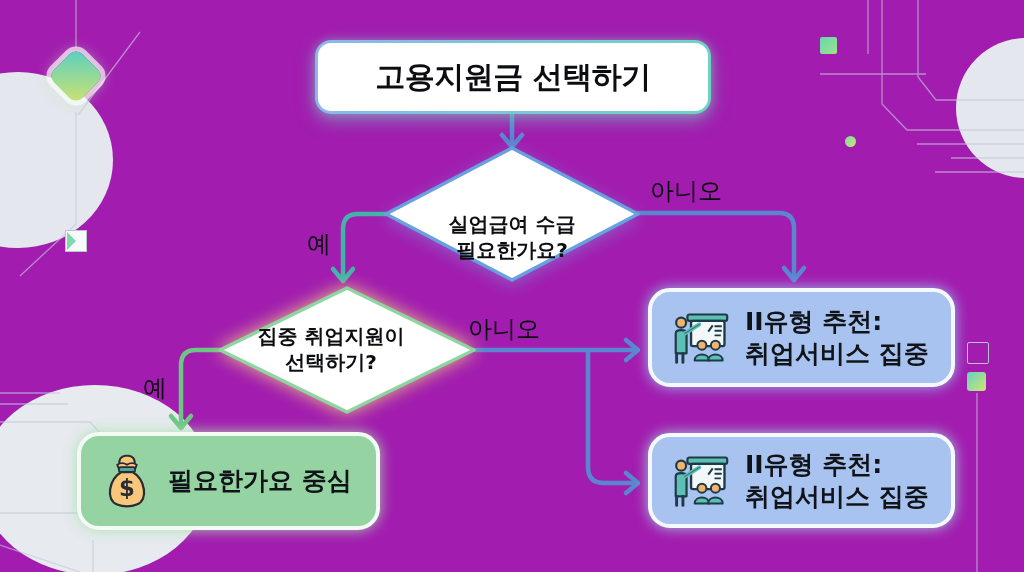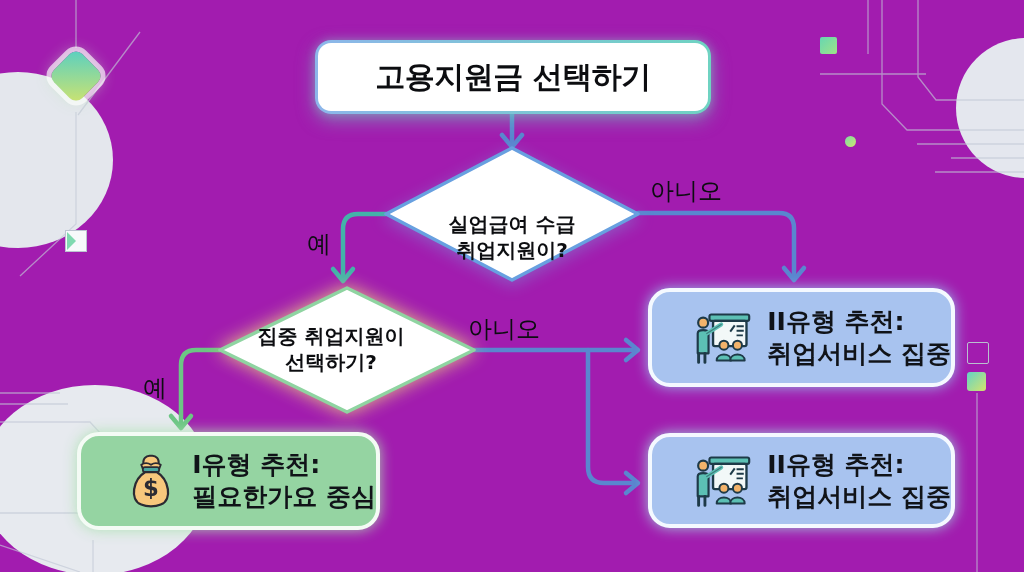--- a/index.html
+++ b/index.html
@@ -28,21 +28,21 @@
   .dia-text{width:220px;text-align:center;font-size:20px;font-weight:800;line-height:1.32;}
   .dia1-text{left:402px;top:187px;margin-top:24px;}
   .dia2-text{left:221px;top:323px;}
 
   
   .edge-label{font-size:24px;font-weight:400;}
 
   
   .outcome{
     border-radius:22px;display:flex;align-items:center;gap:15px;
-    padding-left:20px;box-sizing:border-box;justify-content:flex-end;
+    padding-left:20px;box-sizing:border-box;
   }
   .outcome .txt{font-size:25px;font-weight:800;line-height:1.28;color:#101318;}
   .outcome-green{
     left:77px;top:432px;width:303px;height:98px;background:#95d4a2;
     border:4px solid #f4fbf5;box-shadow:0 0 14px rgba(170,225,175,0.9);
   }
   .outcome-blue1{
     left:648px;top:288px;width:307px;height:99px;background:#a8c3ef;
     border:4px solid #f4f9ff;box-shadow:0 0 14px rgba(150,205,240,0.9);
   }
@@ -133,42 +133,41 @@
     <polygon points="512,148 638,214 512,280 386,214" fill="#ffffff" stroke="#68a0e0" stroke-width="3.5" stroke-linejoin="round" style="filter:drop-shadow(0 4px 8px rgba(120,160,220,0.45));"></polygon>
     <polygon points="347,288 474,350 347,412 220,350" fill="#ffffff" stroke="#8fd4a1" stroke-width="3.5" stroke-linejoin="round" style="filter:drop-shadow(0 0 9px rgba(235,210,125,0.9));"></polygon>
   </svg>
 
   <div class="abs node title-box">
     <span class="t">고용지원금 선택하기</span>
   </div>
 
   <div class="abs node dia-text dia1-text">
     <div>실업급여 수급</div>
-    <div>취업지원이?</div>
+    <div>필요한가요?</div>
   </div>
   <div class="abs node dia-text dia2-text">
     <div>집중 취업지원이</div>
     <div>선택하기?</div>
   </div>
 
   <div class="abs node edge-label" style="left:650px;top:175px;">아니오</div>
   <div class="abs node edge-label" style="left:307px;top:228px;">예</div>
   <div class="abs node edge-label" style="left:468px;top:313px;">아니오</div>
   <div class="abs node edge-label" style="left:143px;top:372px;">예</div>
 
   <div class="abs node outcome outcome-green">
     <svg width="52" height="58" viewBox="0 0 64 70">
       <path d="M23,16 C21,8 26,3 32,4 C38,3 43,8 41,16 Z" fill="#f7c77c" stroke="#2b2b33" stroke-width="2.6" stroke-linejoin="round"></path>
       <path d="M20,15 q6,-4 12,0 q6,-4 12,0 l-2,5 H22 Z" fill="#f7c77c" stroke="#2b2b33" stroke-width="2.4" stroke-linejoin="round"></path>
       <rect x="22" y="18" width="20" height="6" rx="2.5" fill="#4aa6a0" stroke="#2b2b33" stroke-width="2.2"></rect>
       <path d="M25,24 C10,33 5,58 20,64 C27,67 37,67 44,64 C59,58 54,33 39,24 Z" fill="#f7c77c" stroke="#2b2b33" stroke-width="2.8" stroke-linejoin="round"></path>
       <text x="32" y="53" text-anchor="middle" font-size="28" font-weight="bold" fill="#2b2b33" font-family="DejaVu Sans, sans-serif">$</text>
     </svg>
     <div class="txt">
-      <div>I유형 추천:</div>
       <div>필요한가요 중심</div>
     </div>
   </div>
 
   <div class="abs node outcome outcome-blue1">
     <svg width="58" height="56" viewBox="0 0 64 62">
       <rect x="17" y="5" width="44" height="7" rx="2" fill="#5cc0b4" stroke="#1e3a48" stroke-width="2.4"></rect>
       <rect x="21" y="12" width="37" height="28" rx="2" fill="#f2f8f8" stroke="#1e3a48" stroke-width="2.6"></rect>
       <path d="M40,24 L45,17" stroke="#1e3a48" stroke-width="2.2" fill="none"></path>
       <path d="M47,18 H55 M47,23 H55 M47,28 H54" stroke="#1e3a48" stroke-width="2" fill="none"></path>

